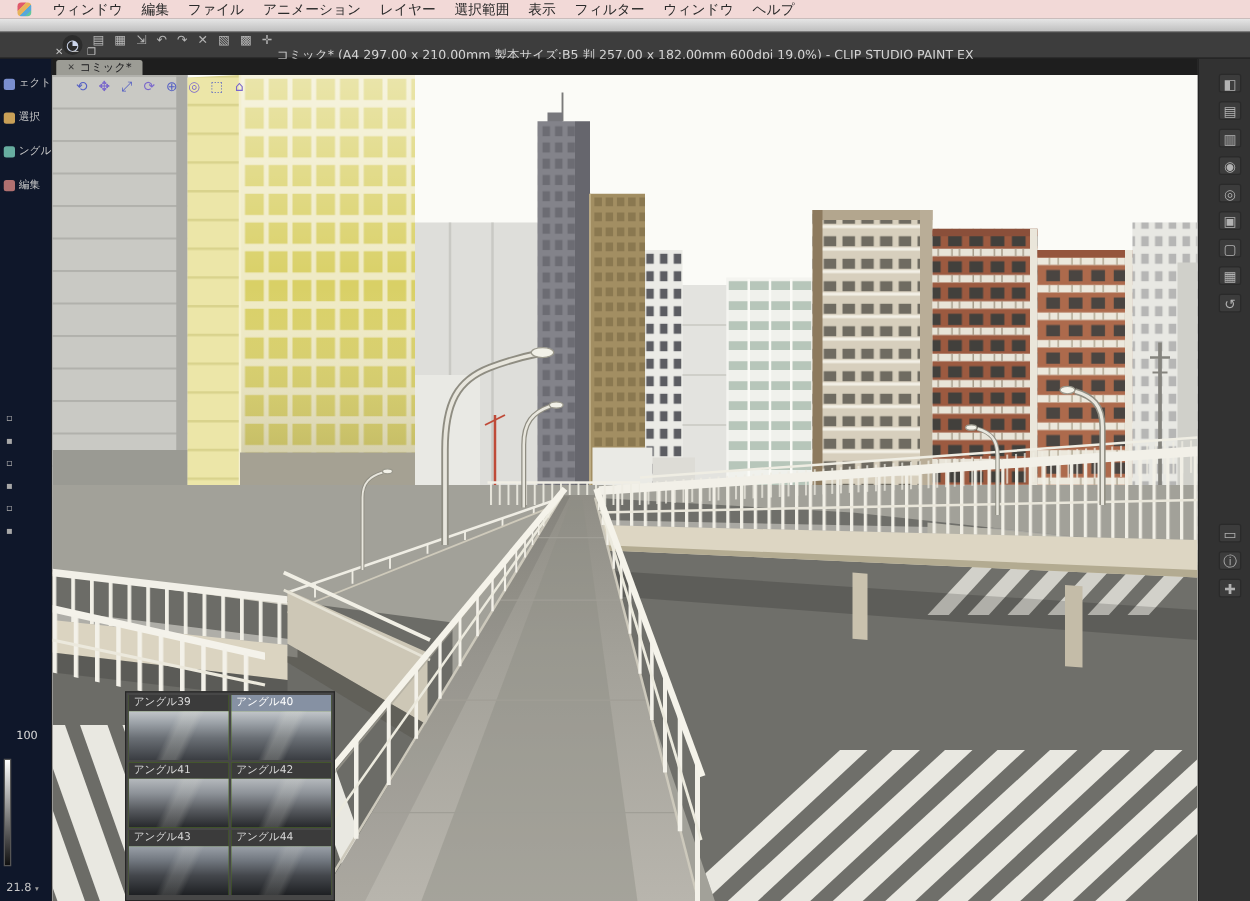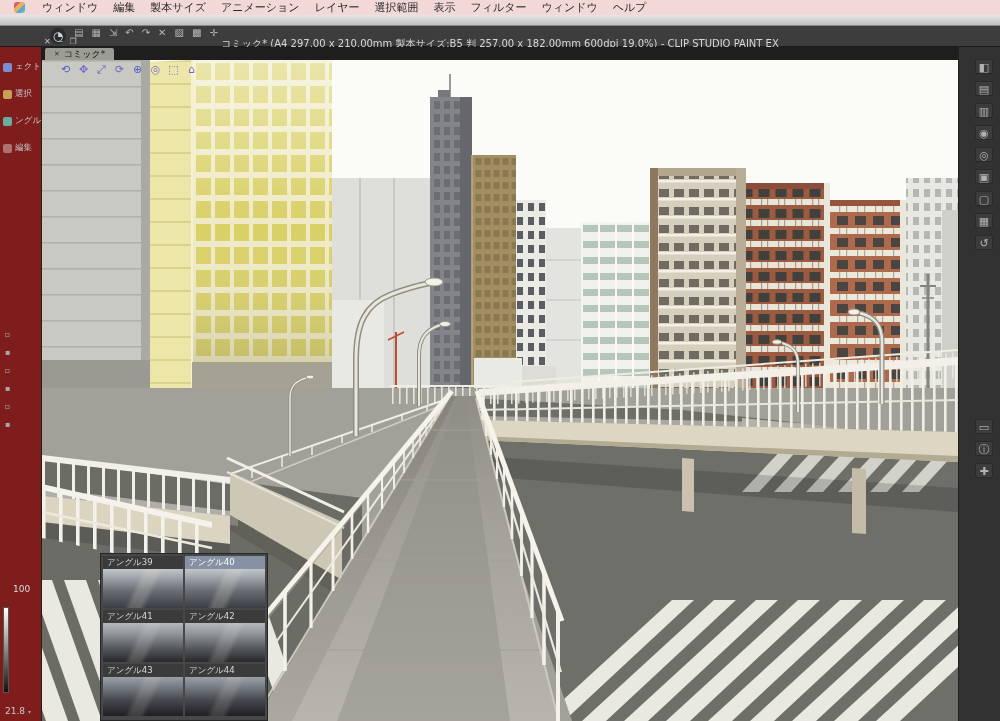--- a/index.html
+++ b/index.html
@@ -30,21 +30,21 @@
   .doc-title{position:absolute;top:11px;left:0;width:100%;text-align:center;
            font-size:10px;color:#d6d6d6;white-space:nowrap;}
 
   
   .tabstrip{position:absolute;left:42px;top:47px;width:916px;height:13px;background:#1e1e1e;}
   .doc-tab{position:absolute;left:3px;top:1px;height:12px;background:#9c9c95;color:#17171a;
            display:flex;align-items:center;gap:4px;padding:0 9px;font-size:9px;border-radius:2px 2px 0 0;}
   .doc-tab .close{font-size:7px;color:#3a3a3a;}
 
   
-  .left-dock{position:absolute;left:0;top:47px;width:42px;height:674px;background:#7f1d1d;border-right:1px solid #202020;}
+  .left-dock{position:absolute;left:0;top:47px;width:42px;height:674px;background:#0f172a;border-right:1px solid #202020;}
   .right-dock{position:absolute;left:958px;top:47px;width:42px;height:674px;background:#323232;border-left:1px solid #202020;}
   .dock-tabs{position:absolute;left:2px;top:8px;width:39px;}
   .dock-tab{height:24px;display:flex;align-items:center;gap:3px;margin-bottom:3px;padding-left:1px;}
   .dock-dot{width:9px;height:9px;border-radius:2px;flex:0 0 auto;}
   .d1{background:#7a8fd0;} .d2{background:#c9a057;} .d3{background:#67ada0;} .d4{background:#b07070;}
   .dock-tab span{font-size:8.5px;color:#c9c9c9;white-space:nowrap;overflow:hidden;}
   .dock-mid{position:absolute;left:1px;top:283px;width:13px;display:flex;flex-direction:column;gap:9px;align-items:center;}
   .dock-mid .mi{font-size:8px;color:#a8a8a8;line-height:9px;}
   .val-100{position:absolute;left:13px;top:537px;font-size:9px;color:#dcdcdc;}
   .grad-slider{position:absolute;left:3px;top:560px;width:6px;height:86px;border:1px solid #555;
@@ -81,21 +81,21 @@
       linear-gradient(115deg,transparent 40%,rgba(225,225,215,.15) 46%,rgba(225,225,215,.15) 56%,transparent 62%),
       linear-gradient(180deg,#9aa0a8 0%,#70767e 30%,#44474c 60%,#1e2023 100%);}
 </style>
 </head>
 <body>
 
 <div class="menubar">
   <span class="app-logo"></span>
   <span class="menu-item">ウィンドウ</span>
   <span class="menu-item">編集</span>
-  <span class="menu-item">製本サイズ</span>
+  <span class="menu-item">ファイル</span>
   <span class="menu-item">アニメーション</span>
   <span class="menu-item">レイヤー</span>
   <span class="menu-item">選択範囲</span>
   <span class="menu-item">表示</span>
   <span class="menu-item">フィルター</span>
   <span class="menu-item">ウィンドウ</span>
   <span class="menu-item">ヘルプ</span>
 </div>
 
 <div class="chrome-strip"></div>

